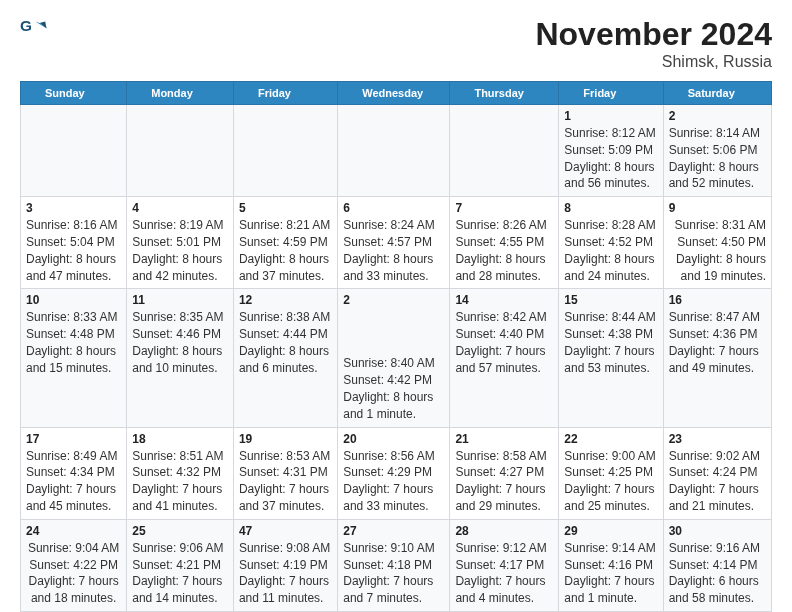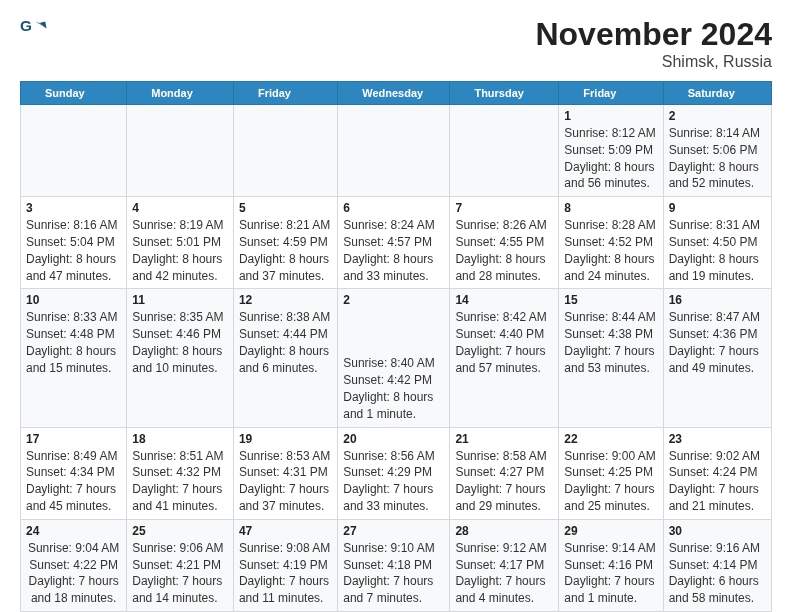--- a/index.html
+++ b/index.html
@@ -177,21 +177,21 @@
 Daylight: 8 hours and 28 minutes.</div>
           </td>
           <td>
             <span class="day-num">8</span>
             <div class="day-info" style="white-space: pre-line;">Sunrise: 8:28 AM
 Sunset: 4:52 PM
 Daylight: 8 hours and 24 minutes.</div>
           </td>
           <td>
             <span class="day-num">9</span>
-            <div class="day-info" style="white-space: pre-line;">Sunrise: 8:31 AM
+            <div class="day-info" style="white-space: pre-line; text-align: right;">Sunrise: 8:31 AM
 Sunset: 4:50 PM
 Daylight: 8 hours and 19 minutes.</div>
           </td>
         </tr>
         <tr>
           <td>
             <span class="day-num">10</span>
             <div class="day-info" style="white-space: pre-line;">Sunrise: 8:33 AM
 Sunset: 4:48 PM
 Daylight: 8 hours and 15 minutes.</div>

